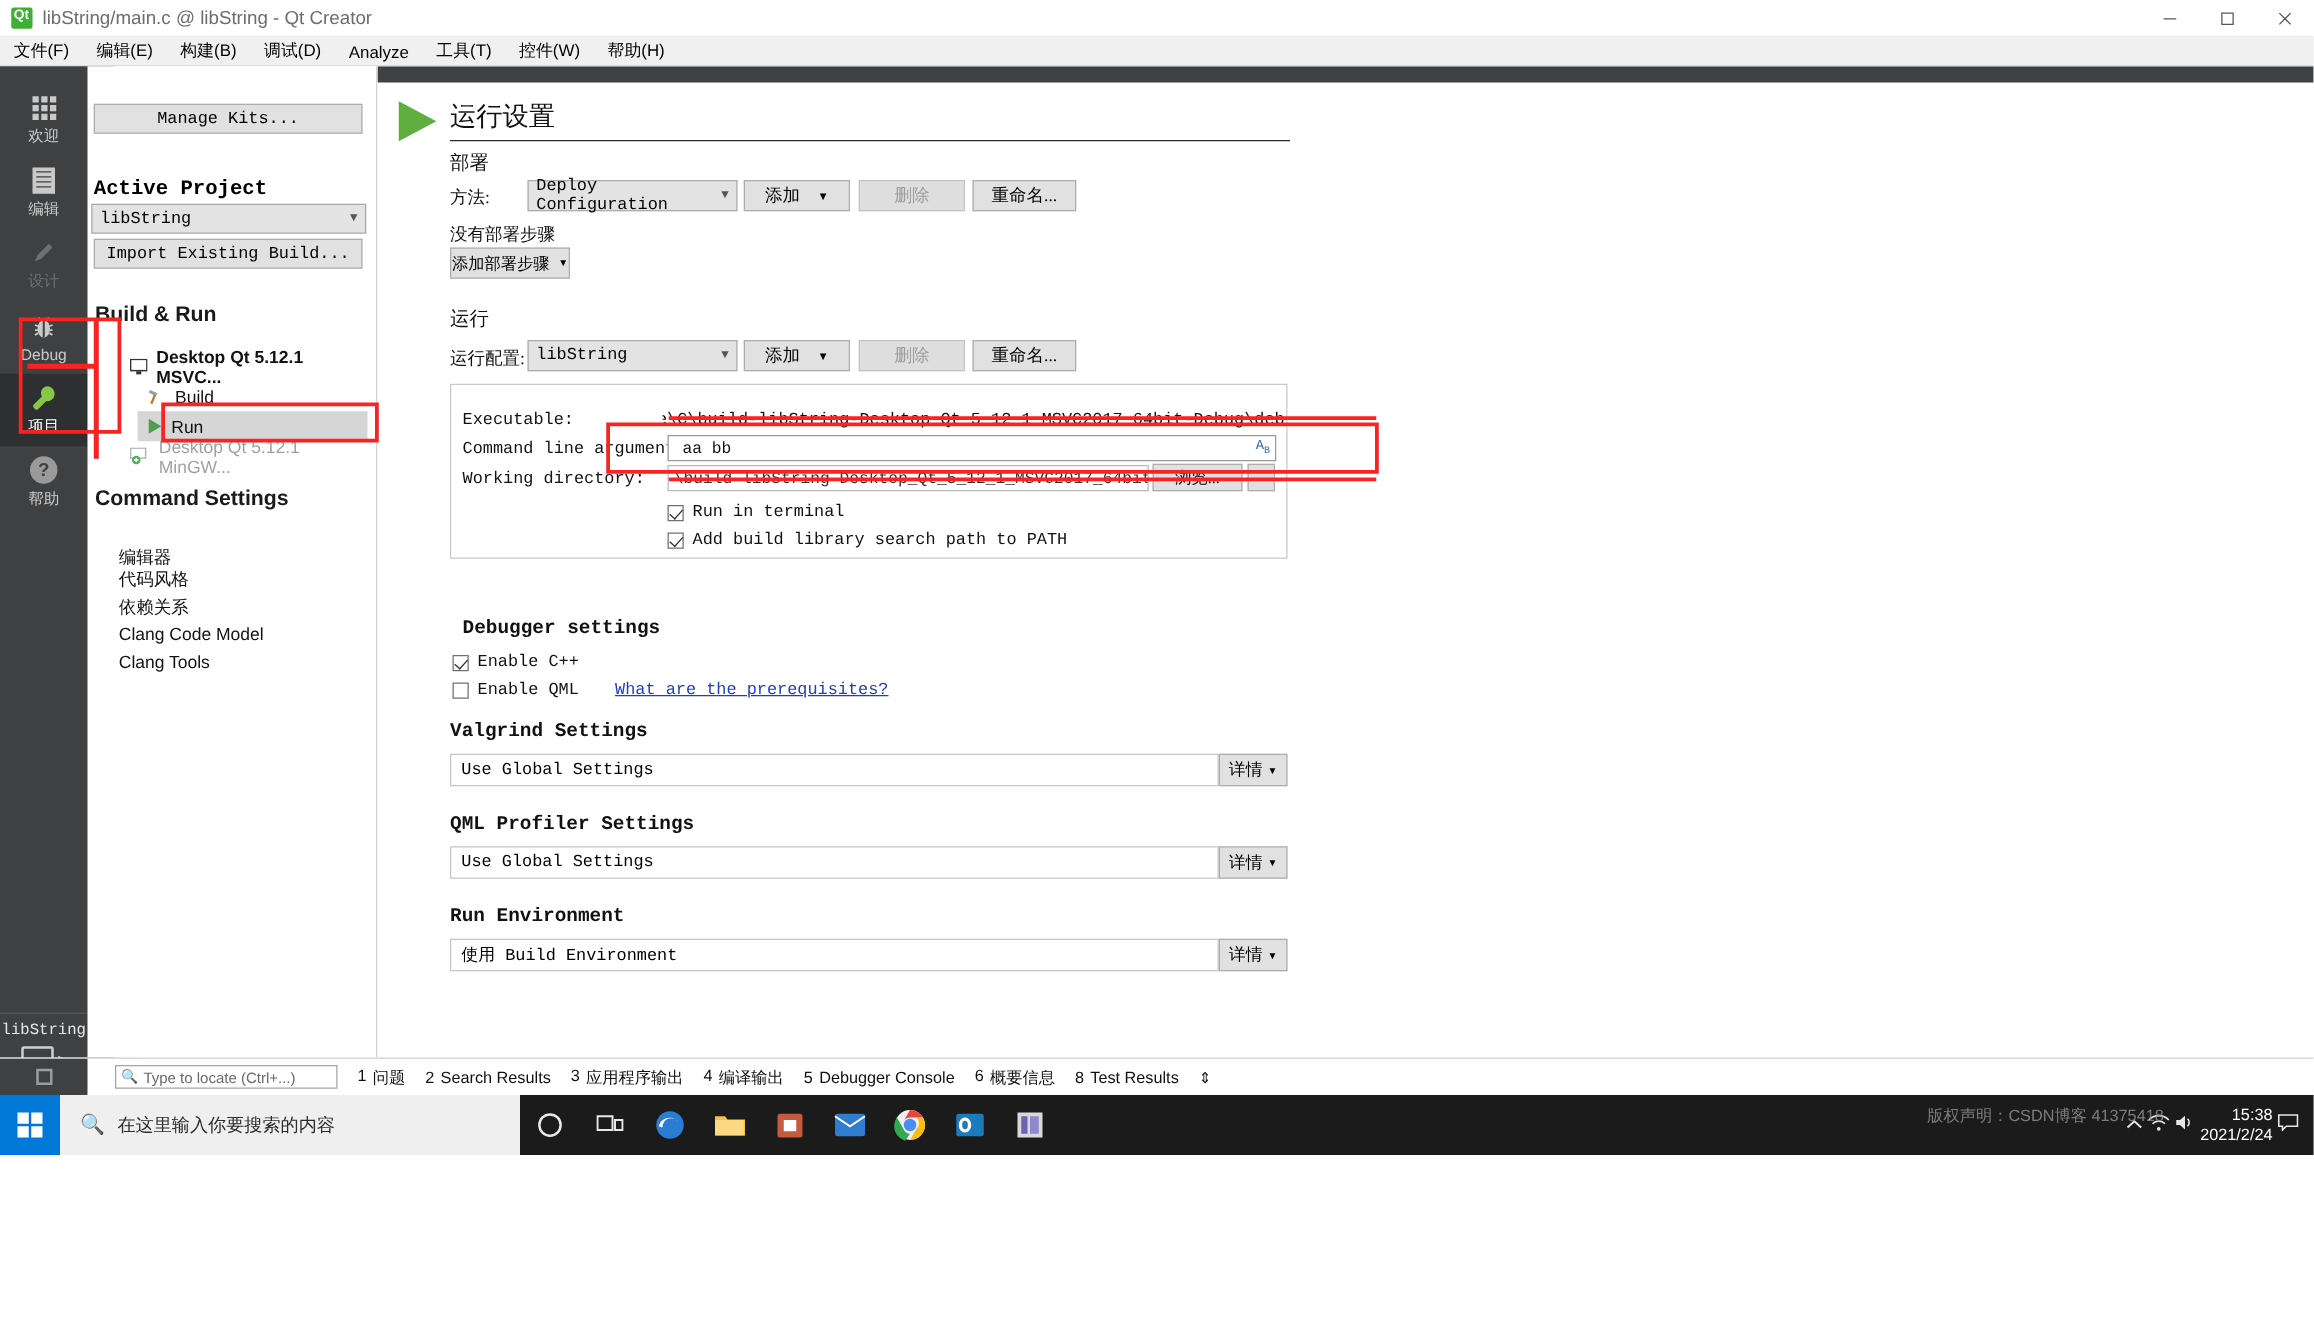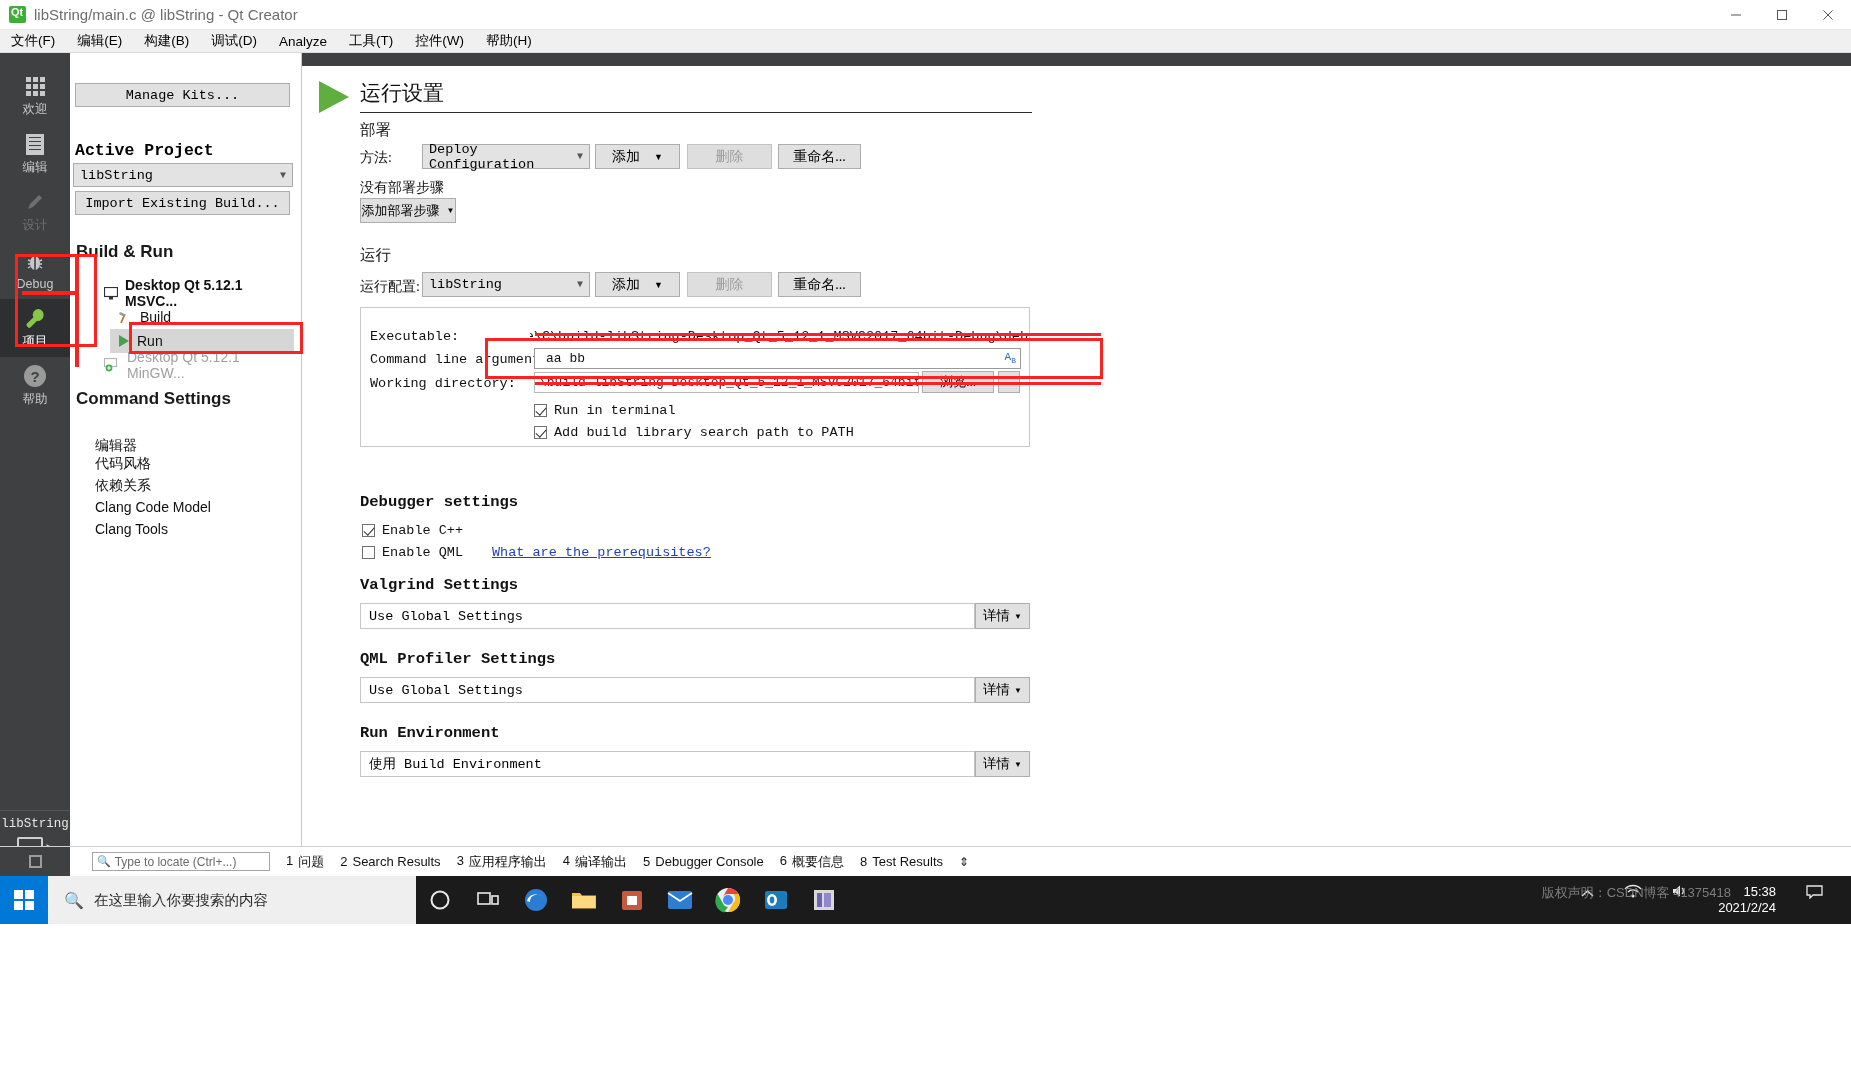--- a/index.html
+++ b/index.html
@@ -124,21 +124,21 @@
 
   
   .taskbar{position:absolute;left:0;top:876px;width:1851px;height:199px;background:#ffffff;}
   .tbar{position:absolute;left:0;top:0;width:1851px;height:48px;background:#1b1b1b;display:flex;align-items:center;}
   .startbtn{width:48px;height:48px;background:#0078d7;display:flex;align-items:center;justify-content:center;}
   .winlogo{display:grid;grid-template-columns:9px 9px;grid-template-rows:9px 9px;gap:2.5px;}
   .winlogo i{background:#fff;display:block;}
   .searchbox{width:368px;height:48px;background:#efefef;display:flex;align-items:center;gap:10px;padding-left:16px;}
   .searchtxt{font-size:14.5px;color:#2b2b2b;font-family:"Liberation Sans",sans-serif;}
   .tbicon{width:48px;height:48px;display:flex;align-items:center;justify-content:center;}
-  .tray{margin-left:auto;display:flex;align-items:flex-start;gap:30px;padding-right:28px;color:#fff;}
+  .tray{margin-left:auto;display:flex;align-items:center;gap:4px;padding-right:12px;color:#fff;}
   .clock{color:#fff;font-size:13px;text-align:right;line-height:16px;font-family:"Liberation Sans",sans-serif;}
   .wm{position:absolute;right:120px;top:8px;color:#8d8d8d;font-size:13px;opacity:.85;}
 </style>
 </head>
 <body>
 
 <div class="titlebar">
   <div class="tb-icon"></div>
   <div class="tb-title">libString/main.c @ libString - Qt Creator</div>
   <div class="tb-btns">
@@ -386,21 +386,21 @@
 
   <div style="position:absolute;left:232px;top:350px;display:flex;align-items:center;gap:7px;">
     <span class="cbx on"></span>
     <span class="lbl">Run in terminal</span>
   </div>
   <div style="position:absolute;left:232px;top:372px;display:flex;align-items:center;gap:7px;">
     <span class="cbx on"></span>
     <span class="lbl">Add build library search path to PATH</span>
   </div>
 
-  <div class="hdr2" style="position:absolute;left:58px;top:440px;">Debugger settings</div>
+  <div class="hdr2" style="position:absolute;left:68px;top:440px;">Debugger settings</div>
 
   <div style="position:absolute;left:60px;top:470px;display:flex;align-items:center;gap:7px;">
     <span class="cbx on"></span>
     <span class="lbl">Enable C++</span>
   </div>
   <div style="position:absolute;left:60px;top:492px;display:flex;align-items:center;gap:7px;">
     <span class="cbx"></span>
     <span class="lbl">Enable QML</span>
     <span class="link" style="margin-left:22px;">What are the prerequisites?</span>
   </div>

